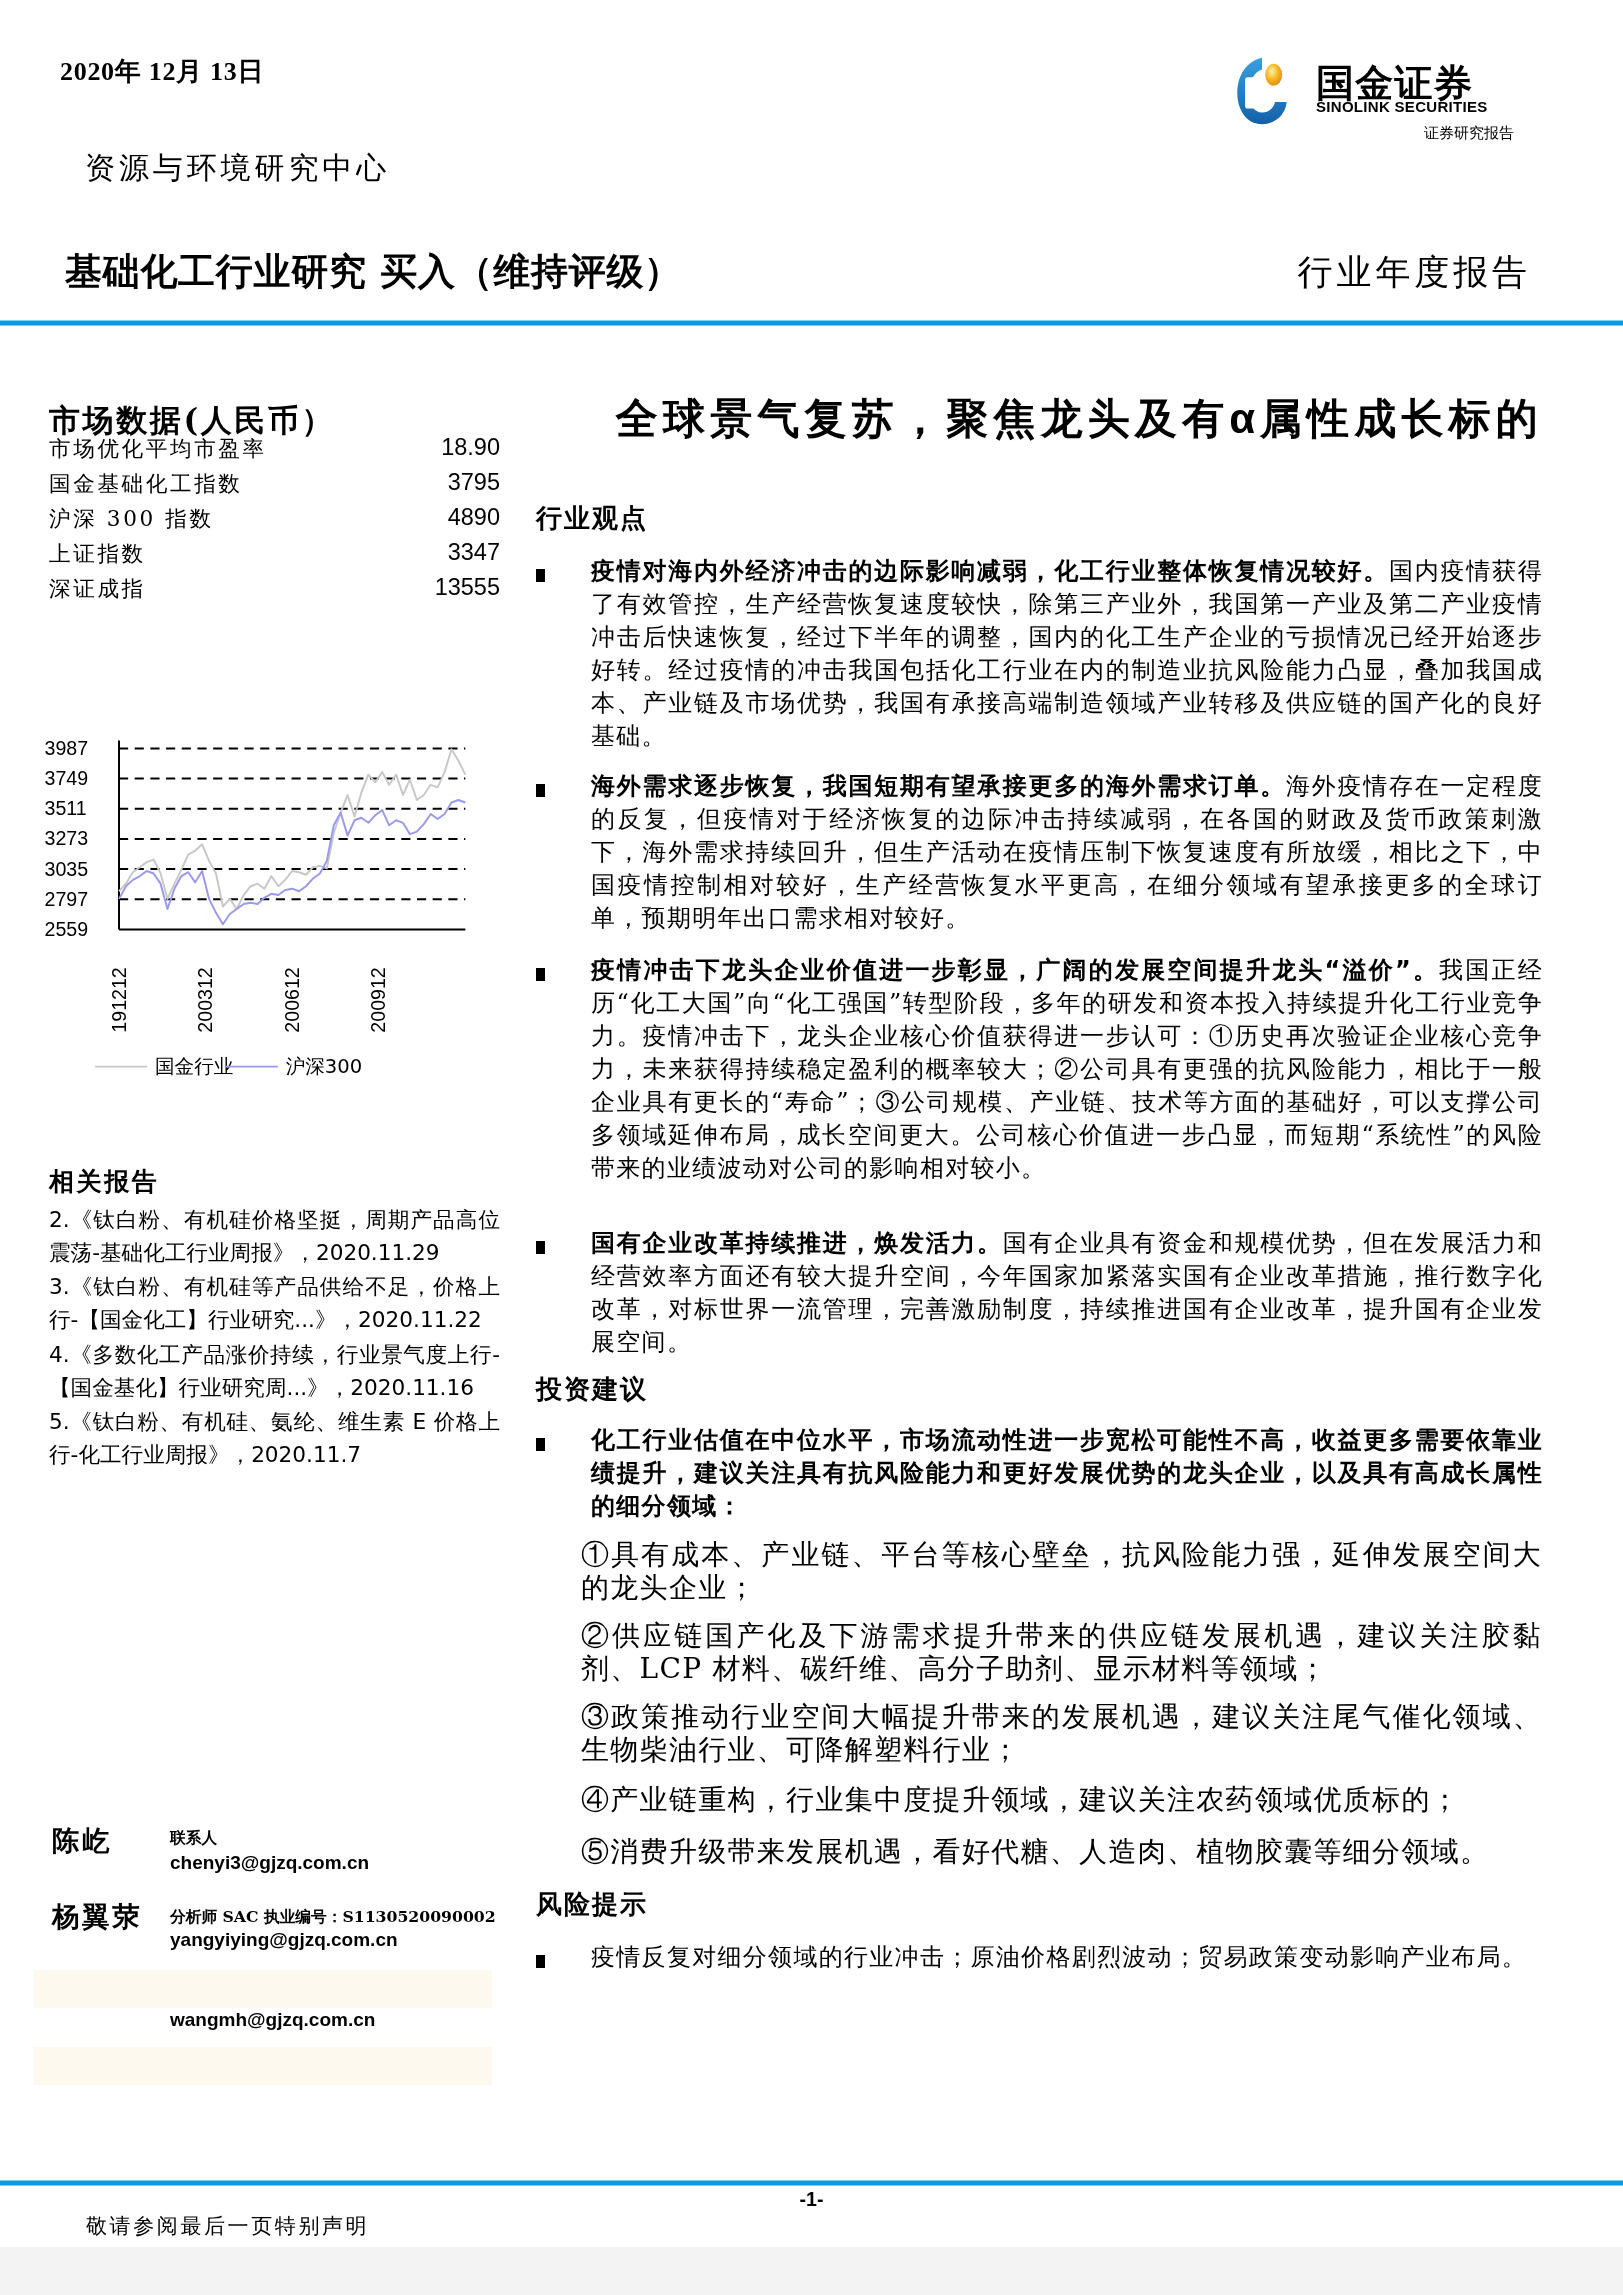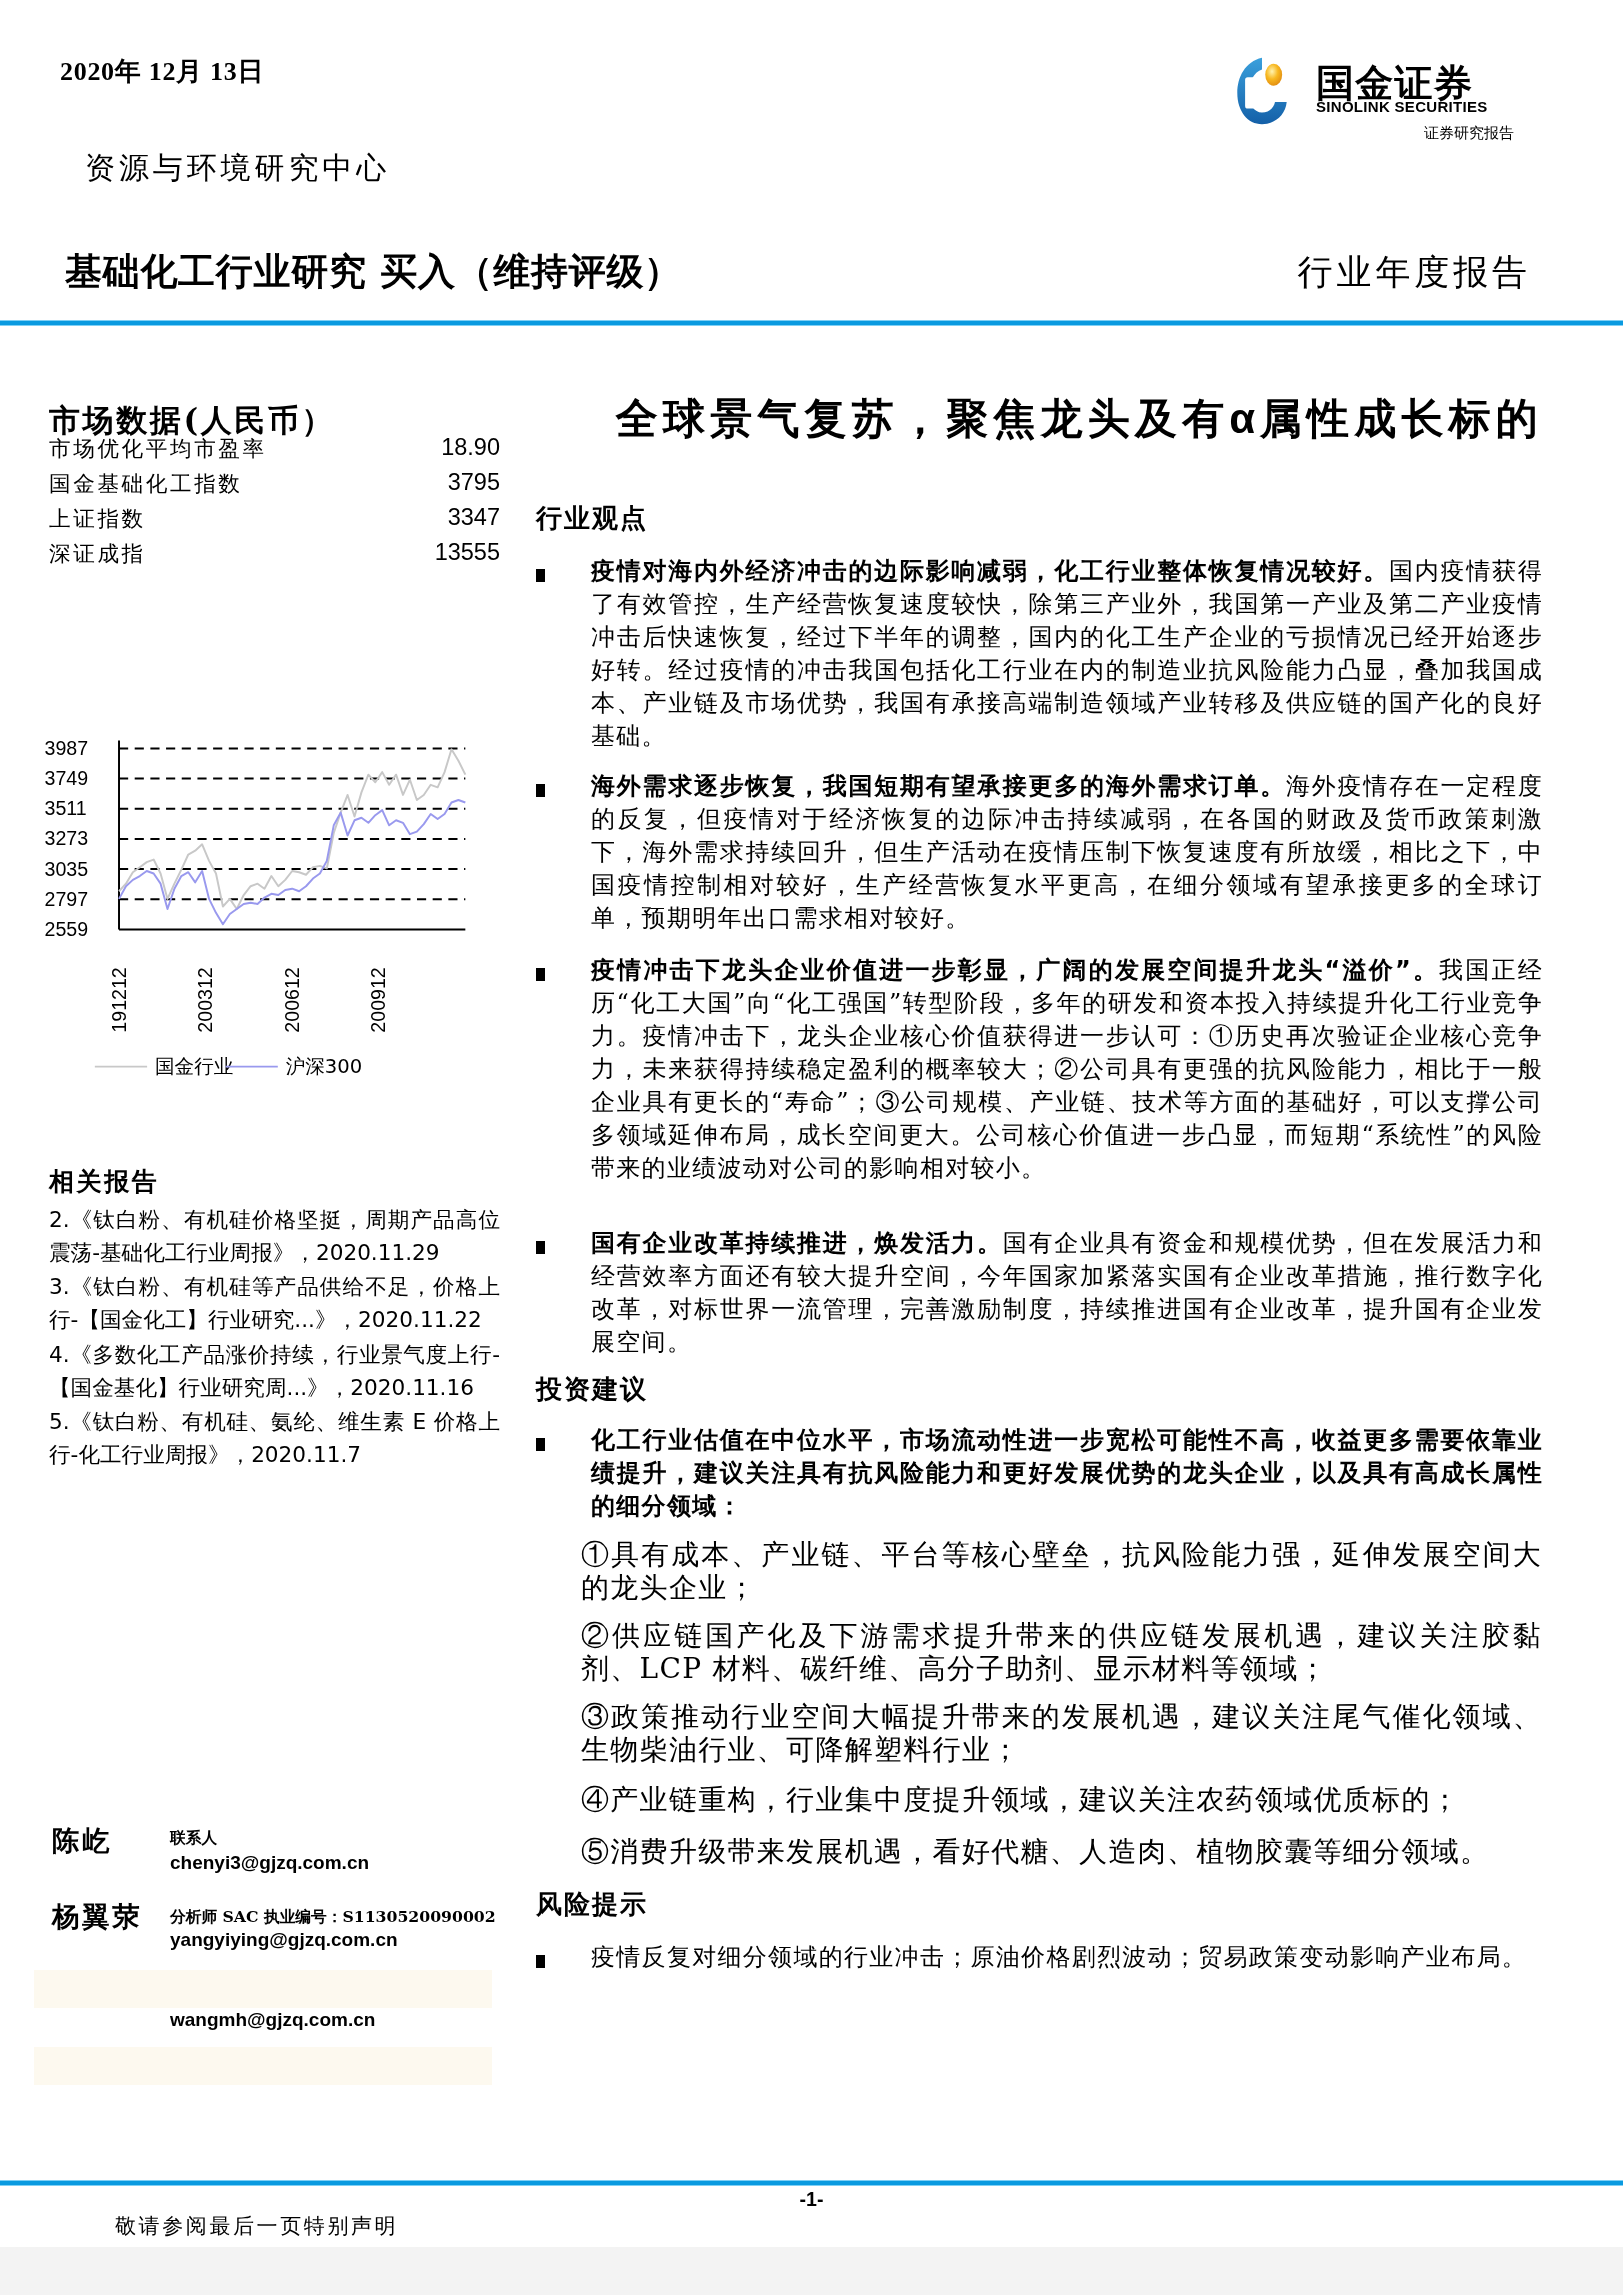--- a/index.html
+++ b/index.html
@@ -31,21 +31,21 @@
   .band{left:34px;width:458px;height:38px;background:#fdf9ef;}
   .main{left:536px;width:1007px;}
   .headline{top:391px;font-family:Liberation Mono, monospace;font-weight:bold;font-size:42px;letter-spacing:5.2px;white-space:nowrap;text-align:right;}
   .sec{font-family:"DejaVu Serif",serif;font-weight:bold;font-size:26px;letter-spacing:2px;}
   .bullet{position:absolute;left:536px;width:1007px;}
   .bullet .sq{position:absolute;left:0;top:14.4px;width:9.2px;height:13px;background:#000;}
   .bullet .txt{margin-left:55px;font-family:"DejaVu Serif",serif;font-size:24px;line-height:33px;letter-spacing:1.3px;text-align:justify;}
   .bullet .txt b{font-family:"DejaVu Sans",sans-serif;font-weight:bold;}
   .sub{position:absolute;left:581px;width:961px;font-family:"DejaVu Serif",serif;font-size:28px;line-height:33px;letter-spacing:1.3px;text-align:justify;}
   .pageno{left:0;width:1623px;top:2188px;text-align:center;font-family:"Liberation Sans",sans-serif;font-weight:bold;font-size:19.6px;}
-  .disclaimer{left:86px;top:2212px;font-family:"DejaVu Serif",serif;font-size:21px;letter-spacing:2.6px;margin-left:29px;}
+  .disclaimer{left:86px;top:2212px;font-family:"DejaVu Serif",serif;font-size:21px;letter-spacing:2.6px;}
   .footer-gray{left:0;top:2247px;width:1623px;height:48px;background:#f3f3f3;}
 </style>
 </head>
 <body>
 
 <div class="abs date">2020年 12月 13日</div>
 <div class="abs center">资源与环境研究中心</div>
 <div class="abs industry">基础化工行业研究  买入（维持评级）</div>
 <div class="abs reporttype">行业年度报告</div>
 
@@ -77,20 +77,24 @@
 <div class="abs side" style="top:434px;">
   <div class="mkt-row">
       <span class="lbl">市场优化平均市盈率</span>
       <span class="val">18.90</span>
     </div>
   <div class="mkt-row">
       <span class="lbl">国金基础化工指数</span>
       <span class="val">3795</span>
     </div>
   <div class="mkt-row">
+      <span class="lbl">沪深 300 指数</span>
+      <span class="val">4890</span>
+    </div>
+  <div class="mkt-row">
       <span class="lbl">上证指数</span>
       <span class="val">3347</span>
     </div>
   <div class="mkt-row">
       <span class="lbl">深证成指</span>
       <span class="val">13555</span>
     </div>
 </div>
 
 <svg class="abs chart" id="chart" viewBox="0 0 700 580" xmlns="http://www.w3.org/2000/svg">

